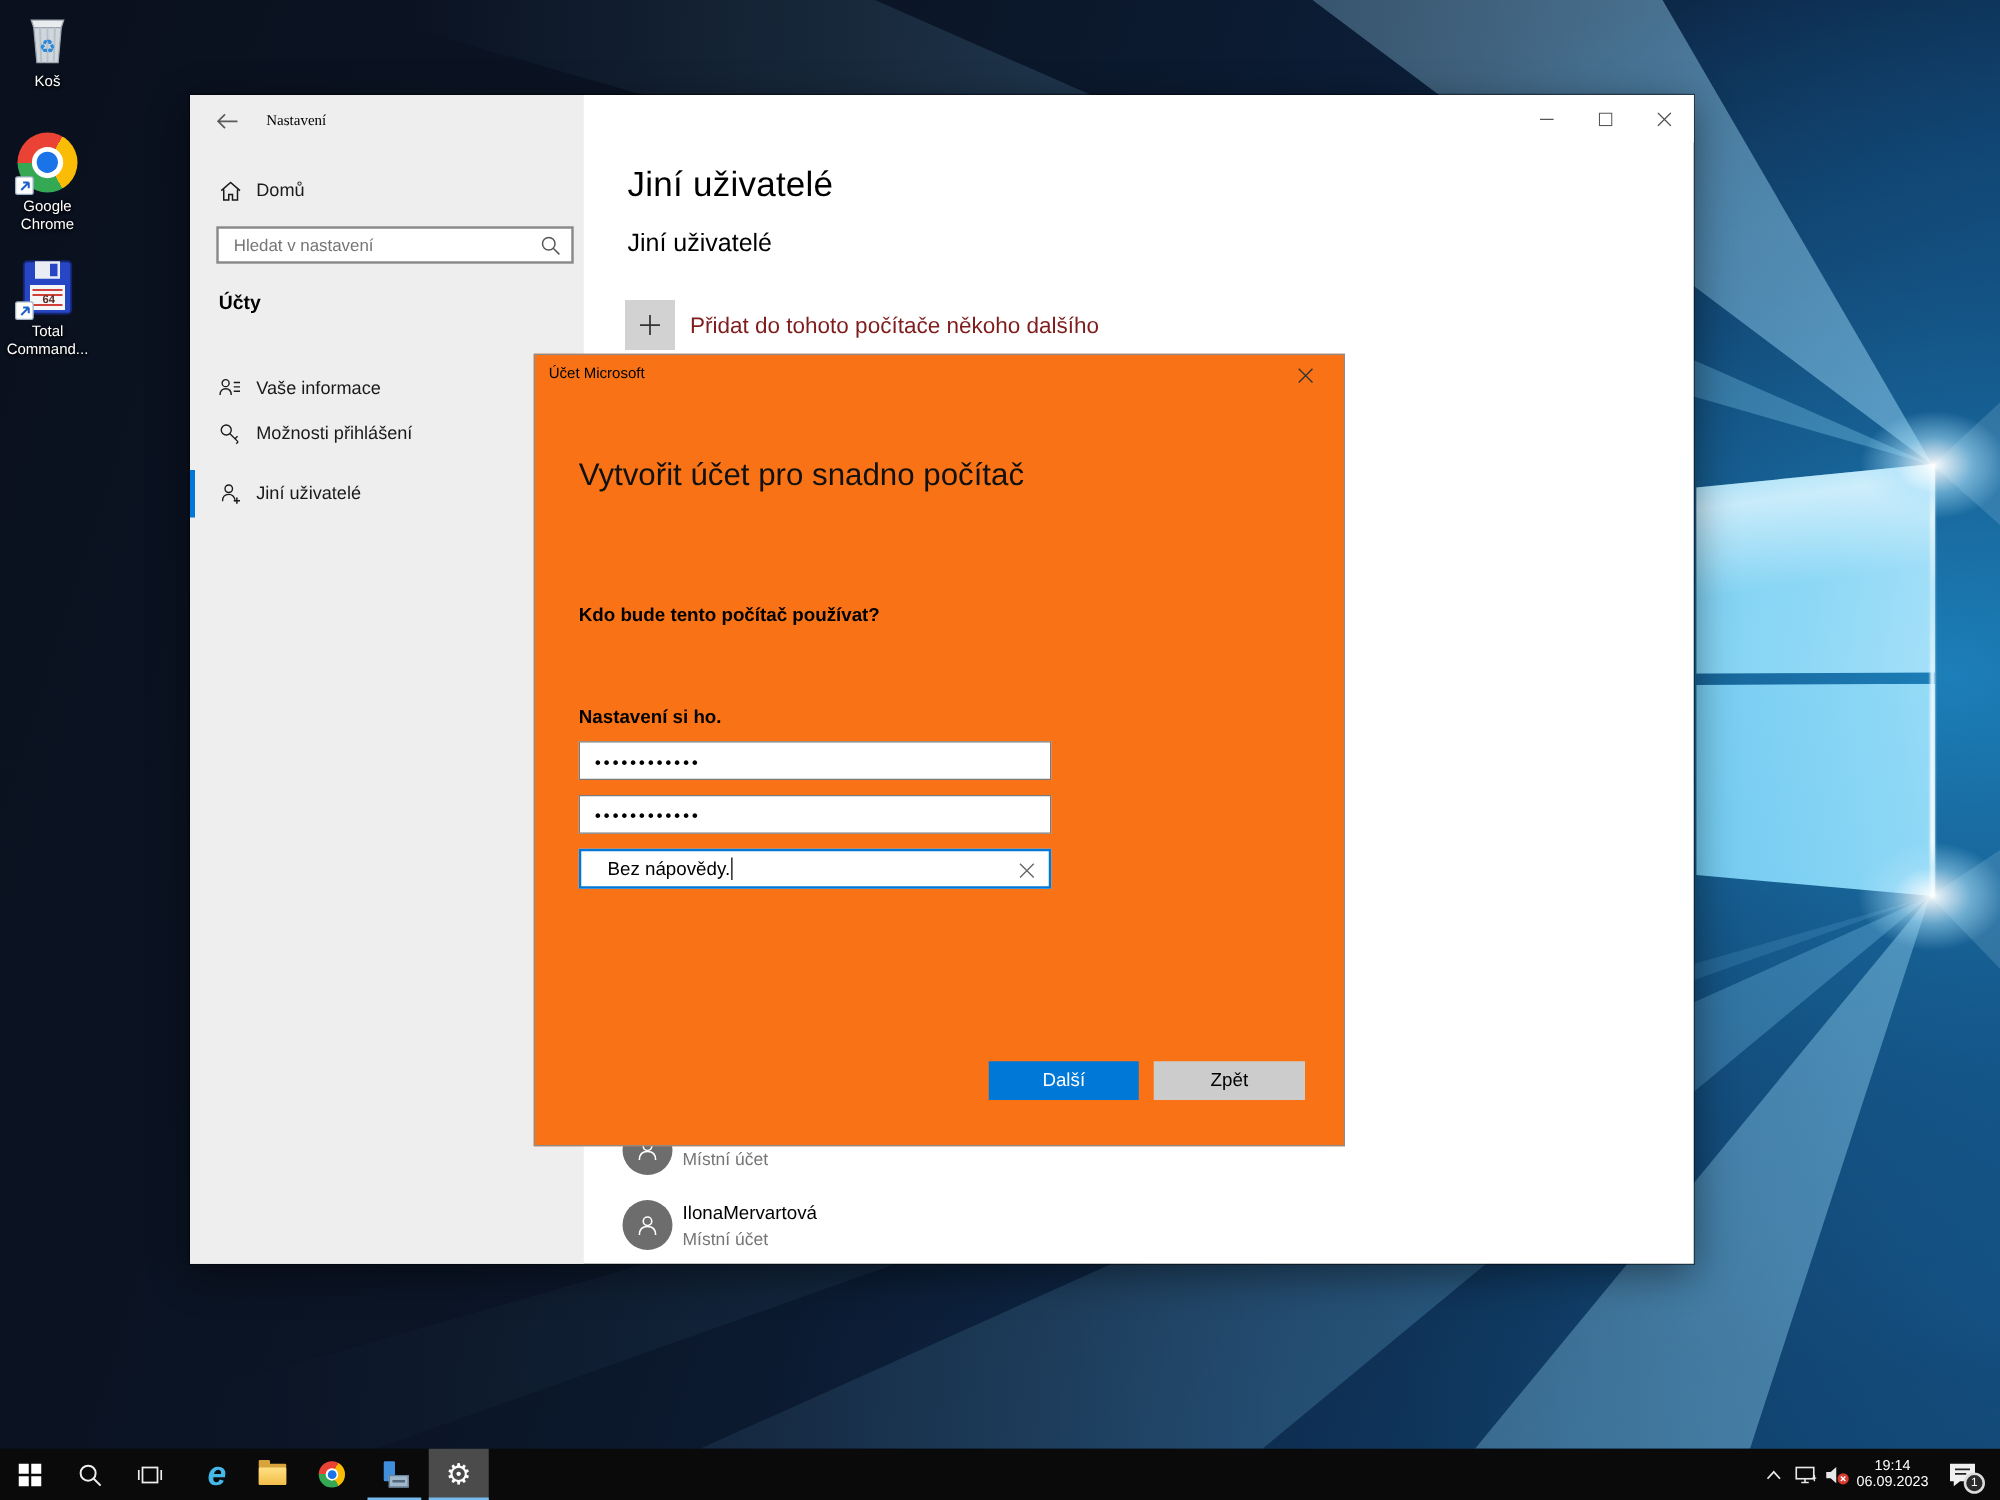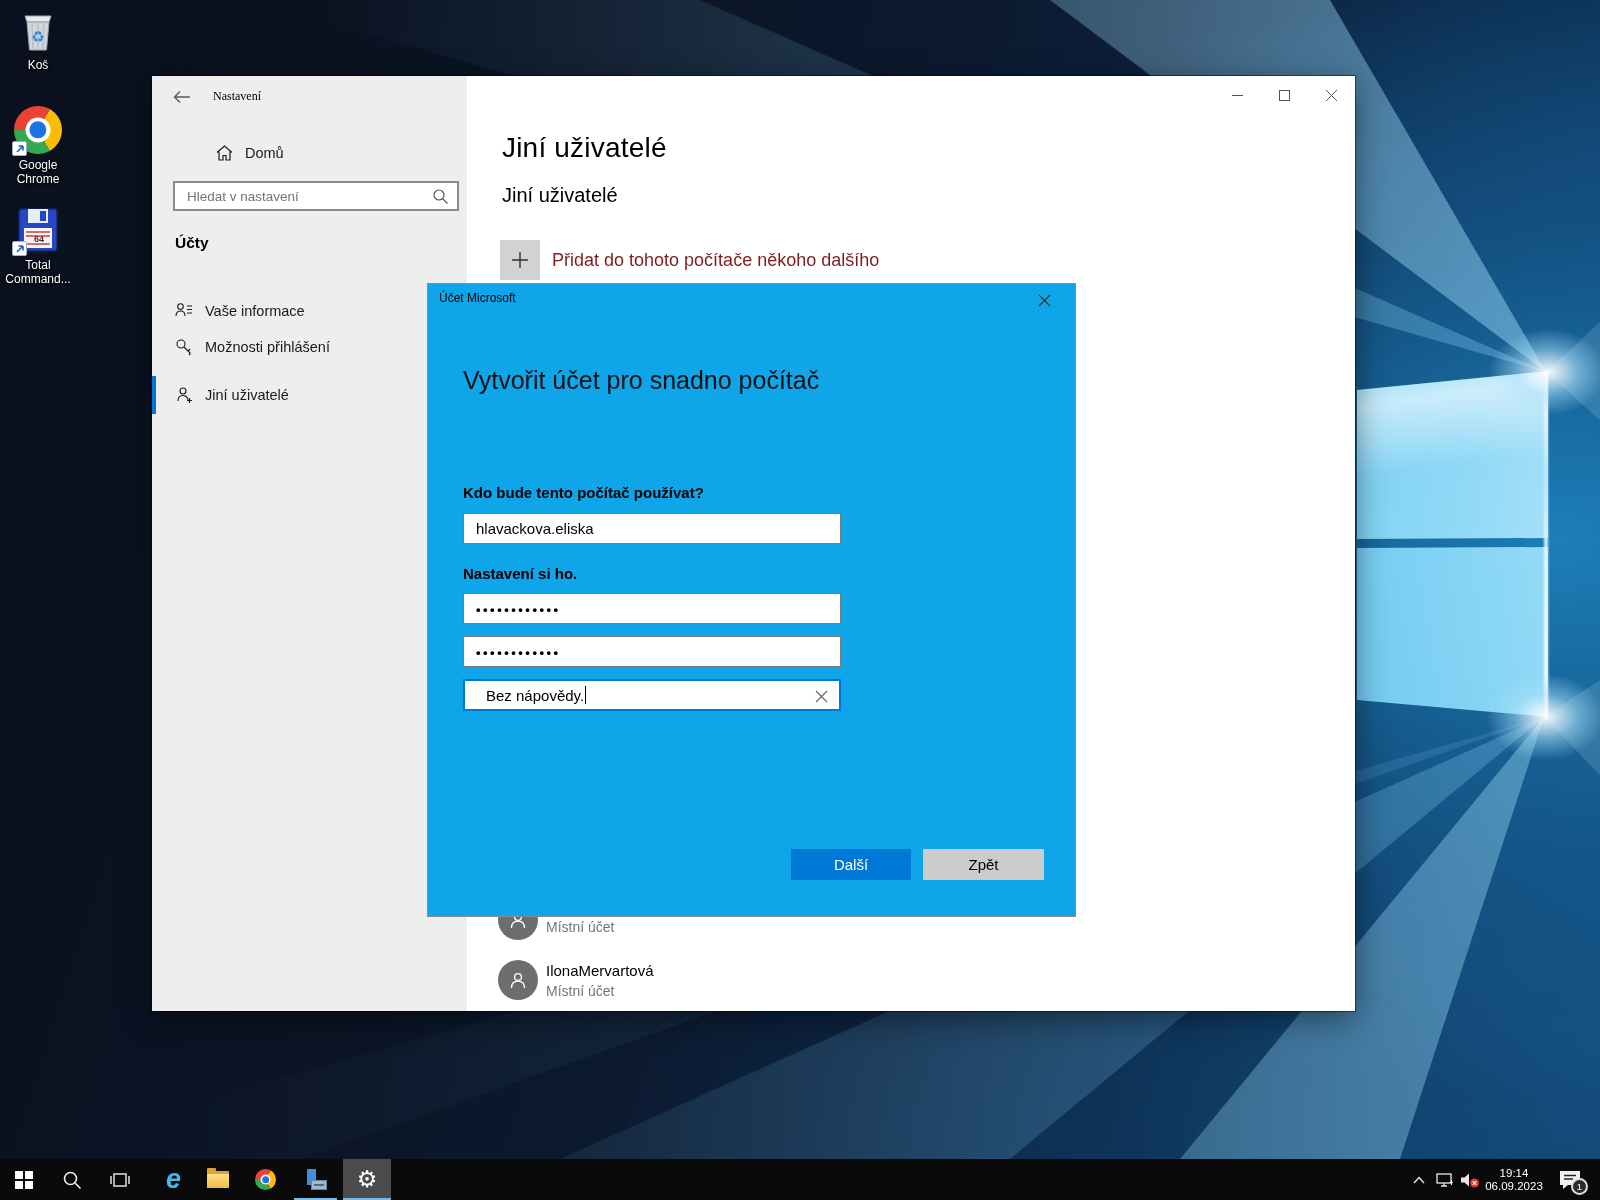--- a/index.html
+++ b/index.html
@@ -67,21 +67,21 @@
 
   
   .win { position:absolute; left:152px; top:76px; width:1203px; height:935px; background:#fff; z-index:10;
          box-shadow:0 0 0 1px rgba(0,0,0,.45), 0 8px 30px rgba(0,0,0,.45); }
   .sidebar { position:absolute; left:0; top:0; width:315px; height:935px; background:#eeeeee; }
   .back-btn { position:absolute; left:16px; top:8px; width:28px; height:26px; display:flex; align-items:center; justify-content:center; }
   .win-title { position:absolute; left:61px; top:13px; font-size:12px; color:#000;font-family:Liberation Serif, serif; }
   .winctl { position:absolute; top:0; width:47px; height:38px; display:flex; align-items:center; justify-content:center; background:#fff; }
   .ctl-min { left:1062px; } .ctl-max { left:1109px; } .ctl-close { left:1156px; }
 
-  .home-row { position:absolute; left:0; top:58px; width:315px; height:38px; display:flex; align-items:center;margin-left:40px; }
+  .home-row { position:absolute; left:0; top:58px; width:315px; height:38px; display:flex; align-items:center; }
   .home-row .nav-ico { margin-left:23px; }
   .nav-label { margin-left:12px; font-size:14.5px; color:#1a1a1a; }
   .search-box { position:absolute; left:21px; top:105px; width:286px; height:30px; background:#fff;
                 border:2px solid #8a8a8a; }
   .search-box input { position:absolute; left:0; top:0; width:100%; height:100%; border:0; outline:0;
                 background:transparent; padding:0 30px 0 12px; font-size:13.5px; color:#333;
                 font-family:"Liberation Sans", sans-serif; }
   .search-ico { position:absolute; right:8px; top:5px; }
   .side-section { position:absolute; left:23px; top:158px; font-size:15.5px; font-weight:bold; color:#000; }
   .nav-item { position:absolute; left:0; width:315px; height:38px; display:flex; align-items:center; }
@@ -96,21 +96,21 @@
   .add-tile { width:40px; height:40px; background:#d2d2d2; display:flex; align-items:center; justify-content:center; }
   .add-label { margin-left:12px; font-size:18px; color:#7f1d1d; }
   .avatar { position:absolute; width:40px; height:40px; border-radius:50%; background:#6d6d6d;
             display:flex; align-items:center; justify-content:center; }
   .u1-avatar { left:346px; top:824px; } .u2-avatar { left:346px; top:884px; }
   .u1-type { position:absolute; left:394px; top:843px; font-size:14px; color:#757575; }
   .u2-name { position:absolute; left:394px; top:886px; font-size:15px; color:#000; }
   .u2-type { position:absolute; left:394px; top:907px; font-size:14px; color:#757575; }
 
   
-  .dialog { position:absolute; left:427px; top:283px; width:649px; height:634px; background:#0ea5e9; z-index:30;
+  .dialog { position:absolute; left:427px; top:283px; width:649px; height:634px; background:#f97316; z-index:30;
             border:1px solid #8c8c8c; }
   .dlg-title { position:absolute; left:11px; top:7px; font-size:12px; color:#000; }
   .dlg-close { position:absolute; right:16px; top:2px; width:30px; height:28px; display:flex; align-items:center; justify-content:center; }
   .dlg-h1 { position:absolute; left:35px; top:82px; font-size:25px; font-weight:300; color:#111; }
   .dlg-p { position:absolute; left:35px; top:131px; width:582px; font-size:14.5px; line-height:21px; color:#000; }
   .dlg-label { position:absolute; left:35px; font-size:15px; font-weight:bold; color:#000; }
   .lab-who { top:200px; } .lab-sec { top:281px; }
   .txt-field { position:absolute; left:35px; width:378px; height:31px; background:#fff; border:1px solid #7a7a7a; }
   .txt-field input { width:100%; height:100%; border:0; outline:0; padding:0 12px; font-size:15px; color:#000;
                      background:transparent; font-family:"Liberation Sans", sans-serif; }
@@ -333,23 +333,20 @@
     <div class="dlg-title">Účet Microsoft</div>
     <div class="dlg-close">
       <svg width="13" height="13" viewBox="0 0 13 13">
           <path d="M1 1 L12 12 M12 1 L1 12" stroke="#333" stroke-width="1.1"></path>
         </svg>
     </div>
 
     <div class="dlg-h1">Vytvořit účet pro snadno počítač</div>
 
     <div class="dlg-label lab-who">Kdo bude tento počítač používat?</div>
-    <div class="txt-field f-user">
-      <input type="text" value="hlavackova.eliska" style="">
-    </div>
 
     <div class="dlg-label lab-sec">Nastavení si ho.</div>
     <div class="txt-field pwd f-pw1">
       <input type="text" value="••••••••••••" style="">
     </div>
     <div class="txt-field pwd f-pw2">
       <input type="text" value="••••••••••••" style="">
     </div>
 
     <div class="txt-field f-hint">

